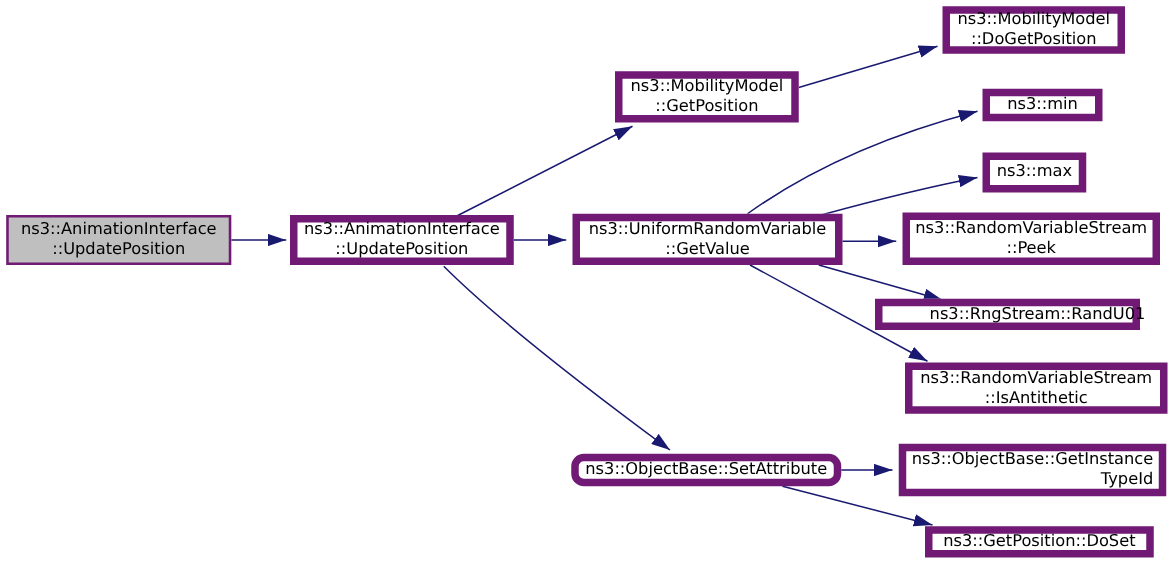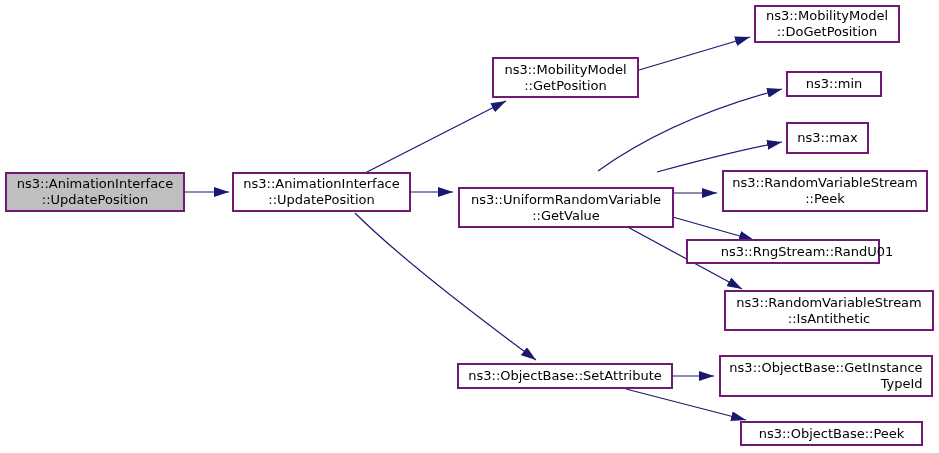--- a/index.html
+++ b/index.html
@@ -8,21 +8,21 @@
     width:939px;height:453px;
     background:#ffffff;
     font-family:"DejaVu Sans","Liberation Sans",sans-serif;
     overflow:hidden;
   }
   svg.edges{position:absolute;left:0;top:0;width:939px;height:453px;}
   path.edge{stroke:#191970;stroke-width:1.2;fill:none;}
   .node{
     position:absolute;
     box-sizing:border-box;
-    border:2px solid #701a75;
+    border:6px solid #701a75;
     background:#ffffff;
     color:#000000;
     display:flex;align-items:center;justify-content:center;
     text-align:center;
     font-size:13px;line-height:16px;
     white-space:pre-line;
     cursor:pointer;
   }
   .node--current{
     background:#bfbfbf;
@@ -64,31 +64,31 @@
   <div class="node" style="left:492px;top:57px;width:147px;height:41px;">ns3::MobilityModel
 ::GetPosition</div>
 
   <div class="node" style="left:754px;top:5px;width:146px;height:38px;">ns3::MobilityModel
 ::DoGetPosition</div>
 
   <div class="node" style="left:786px;top:71px;width:96px;height:26px;">ns3::min</div>
 
   <div class="node" style="left:786px;top:122px;width:83px;height:32px;">ns3::max</div>
 
-  <div class="node" style="left:458px;top:171px;width:216px;height:41px;margin-top:16px;">ns3::UniformRandomVariable
+  <div class="node" style="left:458px;top:171px;width:216px;height:41px;">ns3::UniformRandomVariable
 ::GetValue</div>
 
   <div class="node" style="left:722px;top:170px;width:206px;height:42px;">ns3::RandomVariableStream
 ::Peek</div>
 
-  <div class="node" style="left:686px;top:239px;width:194px;height:25px;padding-left:48px;">ns3::RngStream::RandU01</div>
+  <div class="node" style="left:700px;top:239px;width:212px;height:25px;padding-left:48px;">ns3::RngStream::RandU01</div>
 
   <div class="node" style="left:724px;top:290px;width:210px;height:41px;">ns3::RandomVariableStream
 ::IsAntithetic</div>
 
-  <div class="node" style="left:457px;top:363px;width:216px;height:26px;">ns3::ObjectBase::SetAttribute</div>
+  <div class="node" style="left:457px;top:363px;width:216px;height:26px;border-radius:10px;">ns3::ObjectBase::SetAttribute</div>
 
   <div class="node" style="left:719px;top:355px;width:214px;height:42px;text-align:right;">ns3::ObjectBase::GetInstance
 TypeId</div>
 
-  <div class="node" style="left:740px;top:421px;width:183px;height:25px;">ns3::ObjectBase::Peek</div>
+  <div class="node" style="left:740px;top:421px;width:183px;height:25px;">ns3::GetPosition::DoSet</div>
 
 </div>
 
 </body></html>

